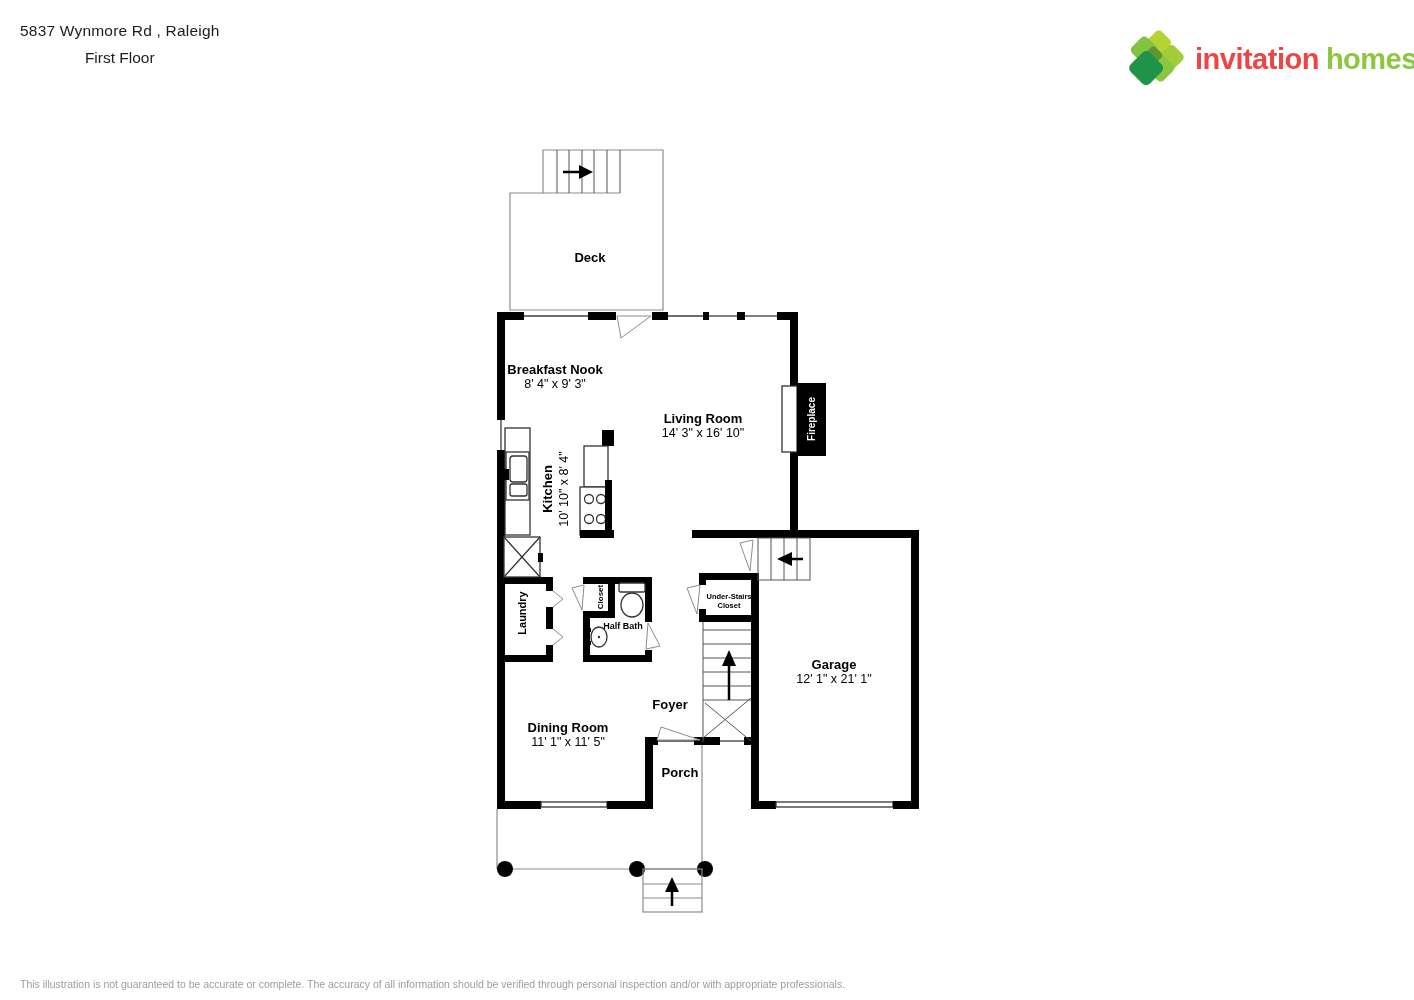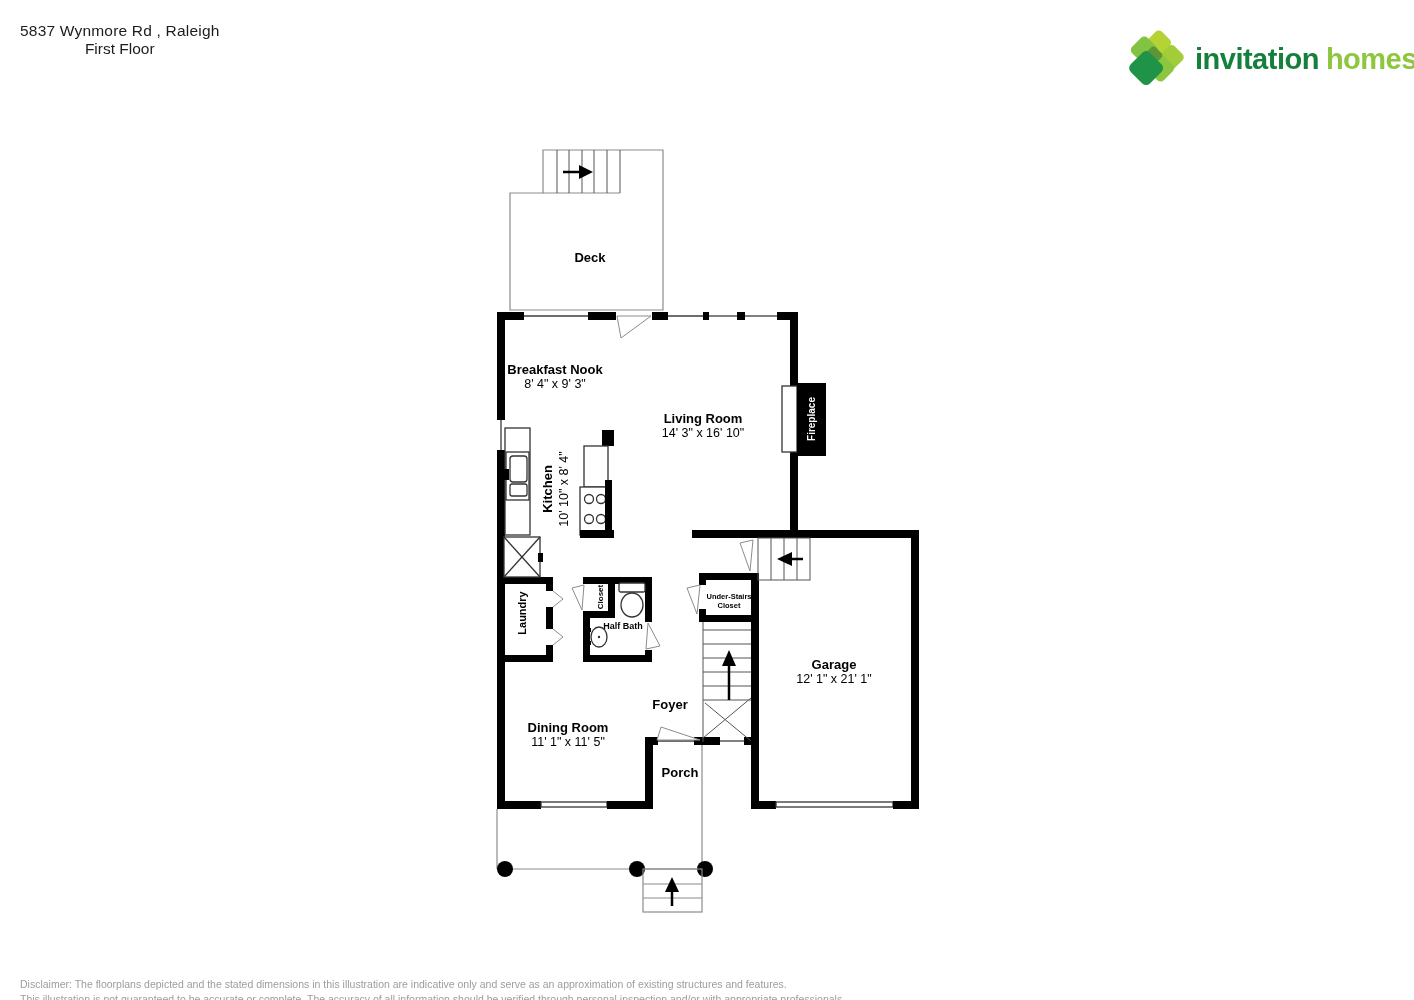--- a/index.html
+++ b/index.html
@@ -2,21 +2,21 @@
 <html><head>
 <meta charset="utf-8">
 <style>
   * { margin:0; padding:0; box-sizing:border-box; }
   html,body { width:1414px; height:1000px; background:#ffffff; overflow:hidden;
               font-family:"Liberation Sans", sans-serif; }
   .page { position:relative; width:1414px; height:1000px; background:#fff; }
 
   .header { position:absolute; left:20px; top:22px; color:#1c1c1c;text-align:center; }
   .header .title { font-size:15.5px; letter-spacing:.2px; }
-  .header .subtitle { font-size:15.5px; }
+  .header .subtitle { font-size:15.5px; margin-top:9px; }
 
   .logo { position:absolute; left:1128px; top:30px; display:flex; align-items:center; gap:9px; }
   .logo-icon { width:58px; height:58px; }
   .logo-text { display:flex; align-items:baseline; }
   .logo-word1 { font-size:29px; font-weight:700; letter-spacing:-0.5px; }
   .logo-word2 { font-size:29px; font-weight:700; letter-spacing:-0.5px; margin-left:7px; }
 
   svg.plan { position:absolute; left:0; top:0; width:1414px; height:1000px; }
 
   .room-name  { font:bold 13px "Liberation Sans", sans-serif; fill:#000; text-anchor:middle; }
@@ -49,21 +49,21 @@
   <div class="logo">
     <svg class="logo-icon" viewBox="0 0 64 64">
       <rect x="23" y="3" width="22" height="22" rx="5" transform="rotate(45 34 14)" fill="#b5d334"></rect>
       <rect x="37" y="19" width="22" height="22" rx="5" transform="rotate(45 48 30)" fill="#a3cc39"></rect>
       <rect x="6" y="10" width="24" height="24" rx="5" transform="rotate(45 18 22)" fill="#82c341"></rect>
       <rect x="24" y="30" width="24" height="24" rx="5" transform="rotate(45 36 42)" fill="#8cc63e"></rect>
       <rect x="20" y="20" width="16" height="16" rx="4" transform="rotate(45 28 28)" fill="#5d9636"></rect>
       <rect x="5" y="27" width="30" height="30" rx="6" transform="rotate(45 20 42)" fill="#1f9448"></rect>
     </svg>
     <div class="logo-text">
-      <span class="logo-word1" style="color:#15803d">invitation</span>
+      <span class="logo-word1" style="color:#ef4444">invitation</span>
       <span class="logo-word2" style="color:#8dc63f">homes</span>
 
     </div>
   </div>
 
   <svg class="plan" viewBox="0 0 1414 1000">
 
     <g>
       <polygon class="thin" points="510,310 510,193 543,193 543,150 663,150 663,310"></polygon>
       <line class="thin" x1="543" y1="193" x2="620" y2="193"></line>
@@ -265,17 +265,16 @@
     <text class="room-name" x="834" y="669">Garage</text>
     <text class="room-dims" x="834" y="683">12' 1" x 21' 1"</text>
 
     <text class="room-name" x="568" y="732">Dining Room</text>
     <text class="room-dims" x="568" y="746">11' 1" x 11' 5"</text>
 
     <text class="room-name" x="680" y="777">Porch</text>
   </svg>
 
   <div class="disclaimer">
-    <div>Disclaimer: The floorplans depicted and the stated dimensions in this illustration are indicative only and serve as an approximation of existing structures and features.</div>
     <div>This illustration is not guaranteed to be accurate or complete. The accuracy of all information should be verified through personal inspection and/or with appropriate professionals.</div>
   </div>
 
 </div>
 
 </body></html>

